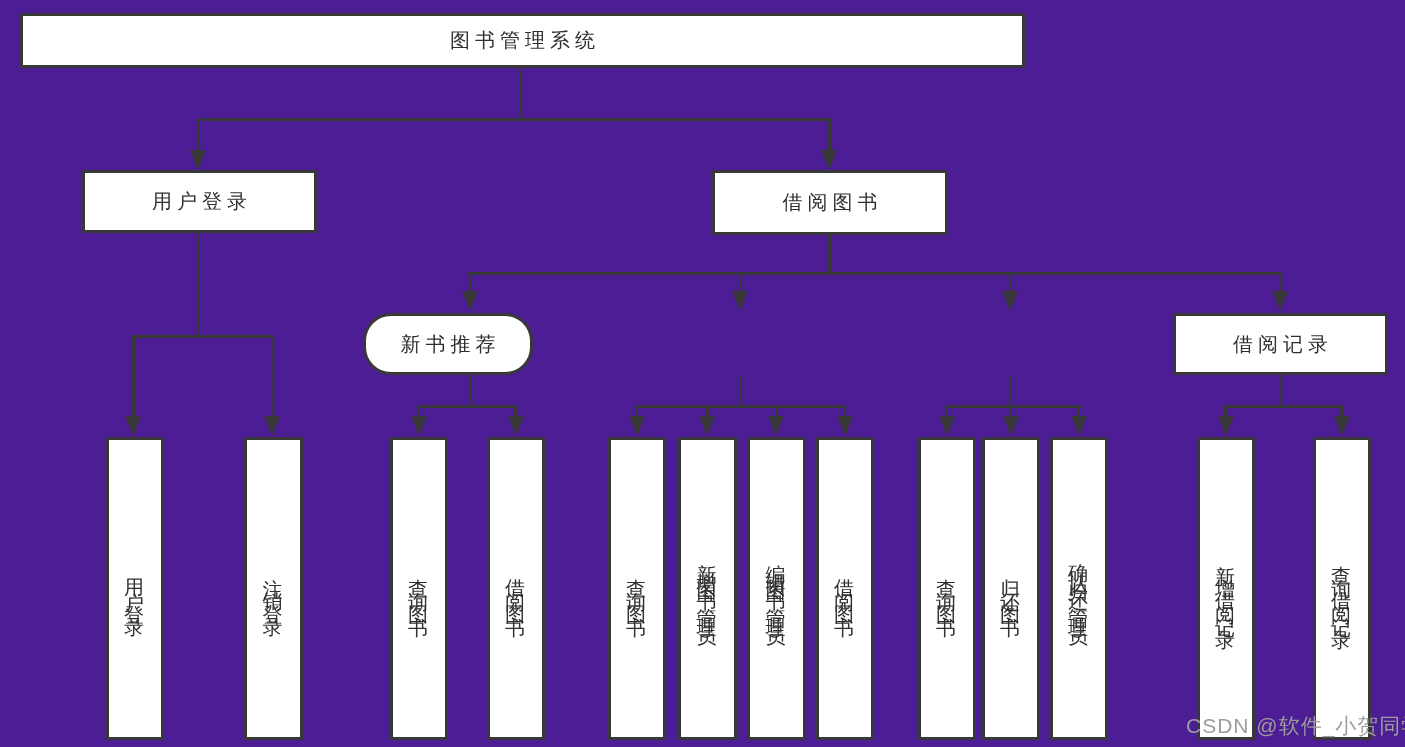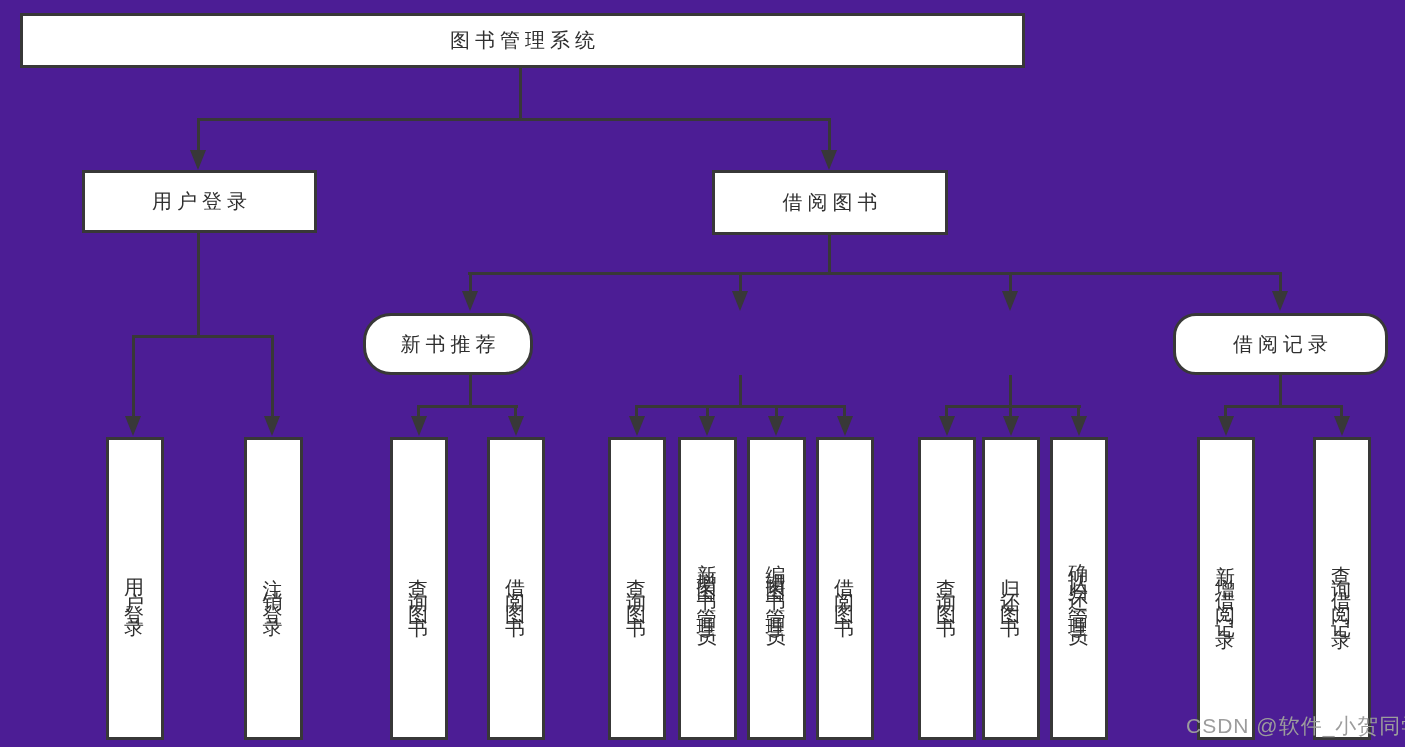--- a/index.html
+++ b/index.html
@@ -100,21 +100,21 @@
   <div class="vline" style="left:469px; top:272px; height:21px;"></div>
   <div class="vline" style="left:739px; top:272px; height:21px;"></div>
   <div class="vline" style="left:1009px; top:272px; height:21px;"></div>
   <div class="vline" style="left:1279px; top:272px; height:21px;"></div>
   <div class="arrow" style="left:462px; top:291px;"></div>
   <div class="arrow" style="left:732px; top:291px;"></div>
   <div class="arrow" style="left:1002px; top:291px;"></div>
   <div class="arrow" style="left:1272px; top:291px;"></div>
 
   <div class="box" style="left:363px; top:313px; width:170px; height:62px;border-radius:28px;">新书推荐</div>
-  <div class="box" style="left:1173px; top:313px; width:215px; height:62px;border-radius:23px;">借阅记录</div>
+  <div class="box" style="left:1173px; top:313px; width:215px; height:62px;">借阅记录</div>
 
   <div class="vline" style="left:469px; top:375px; height:33px;"></div>
   <div class="hline" style="left:417px; top:405px; width:101px;"></div>
   <div class="vline" style="left:417px; top:405px; height:13px;"></div>
   <div class="vline" style="left:514px; top:405px; height:13px;"></div>
   <div class="arrow" style="left:411px; top:416px;"></div>
   <div class="arrow" style="left:508px; top:416px;"></div>
 
   <div class="vline" style="left:739px; top:375px; height:33px;"></div>
   <div class="hline" style="left:636px; top:405px; width:210px;"></div>

